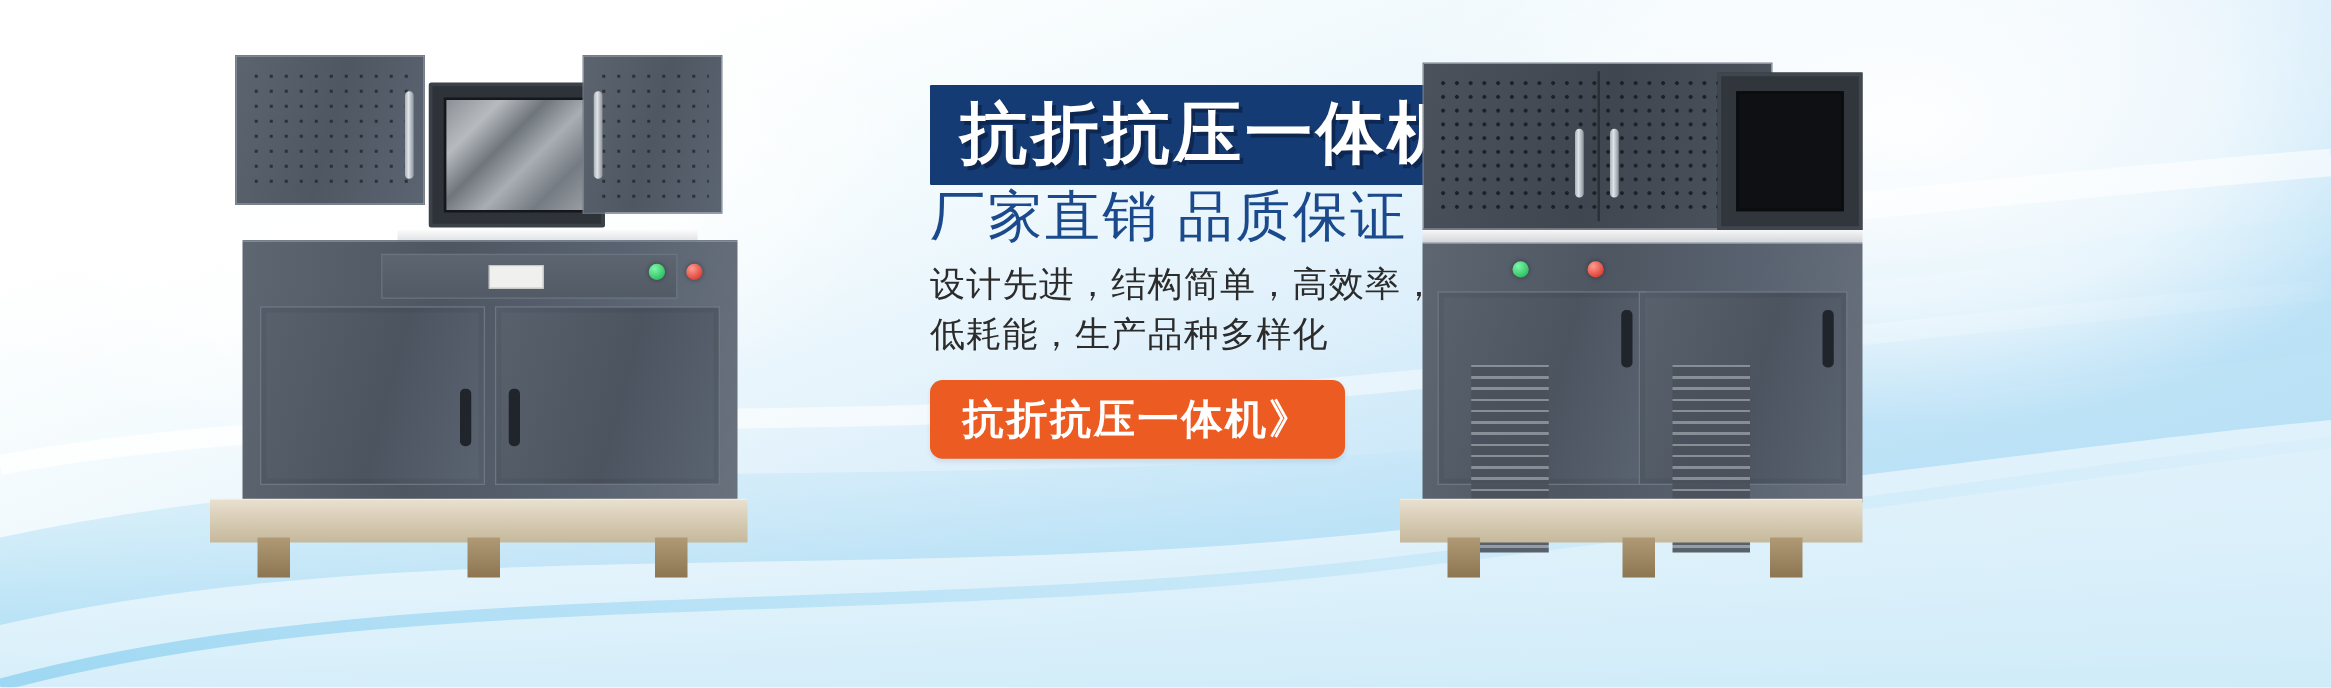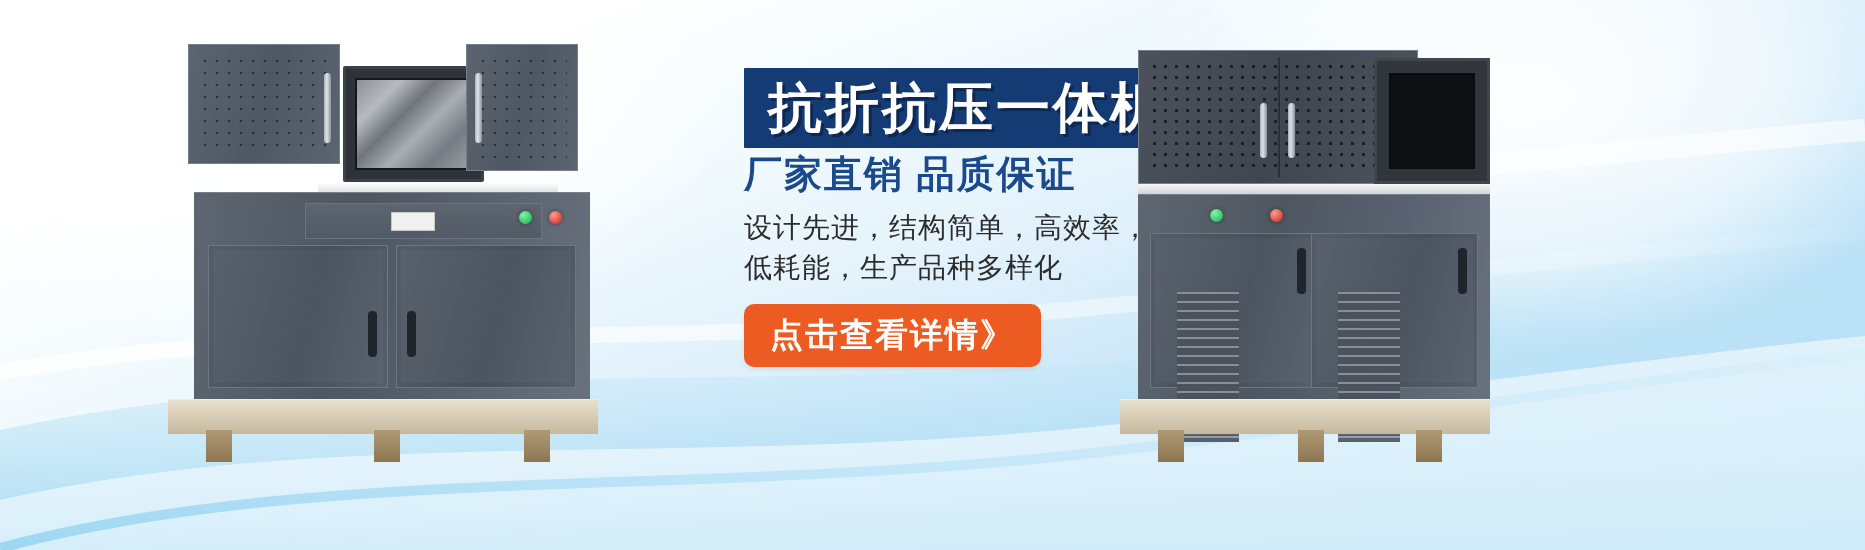--- a/index.html
+++ b/index.html
@@ -50,23 +50,23 @@
     color:#ef5a1e;
     font-size:35px;
     line-height:44px;
     font-weight:bold;
     letter-spacing:2px;
     white-space:nowrap;
   }
   .line-blue{
     margin-top:4px;
     color:#1b4a8c;
-    font-size:38px;
+    font-size:44px;
     line-height:44px;
-    font-weight:bold;
+    font-weight:normal;
     letter-spacing:2px;
     white-space:nowrap;
   }
   .line-body{
     color:#2c2c2c;
     font-size:28px;
     line-height:40px;
     letter-spacing:1px;
     white-space:nowrap;
   }
@@ -277,21 +277,21 @@
   </div>
 
   <div class="copy">
     <div class="title-bar">
       <span class="title-text">抗折抗压一体机</span>
     </div>
     <div class="line-blue">厂家直销 品质保证</div>
     <div class="line-body first">设计先进，结构简单，高效率，</div>
     <div class="line-body">低耗能，生产品种多样化</div>
     <div class="cta-wrap">
-      <button class="cta">点击查看详情》</button>
+      <button class="cta">抗折抗压一体机》</button>
     </div>
   </div>
 
   <div class="machine mach-right">
     <div class="cab topcab">
       <div class="perf"></div>
       <div class="divider"></div>
       <div class="cab-handle h1"></div>
       <div class="cab-handle h2"></div>
     </div>

